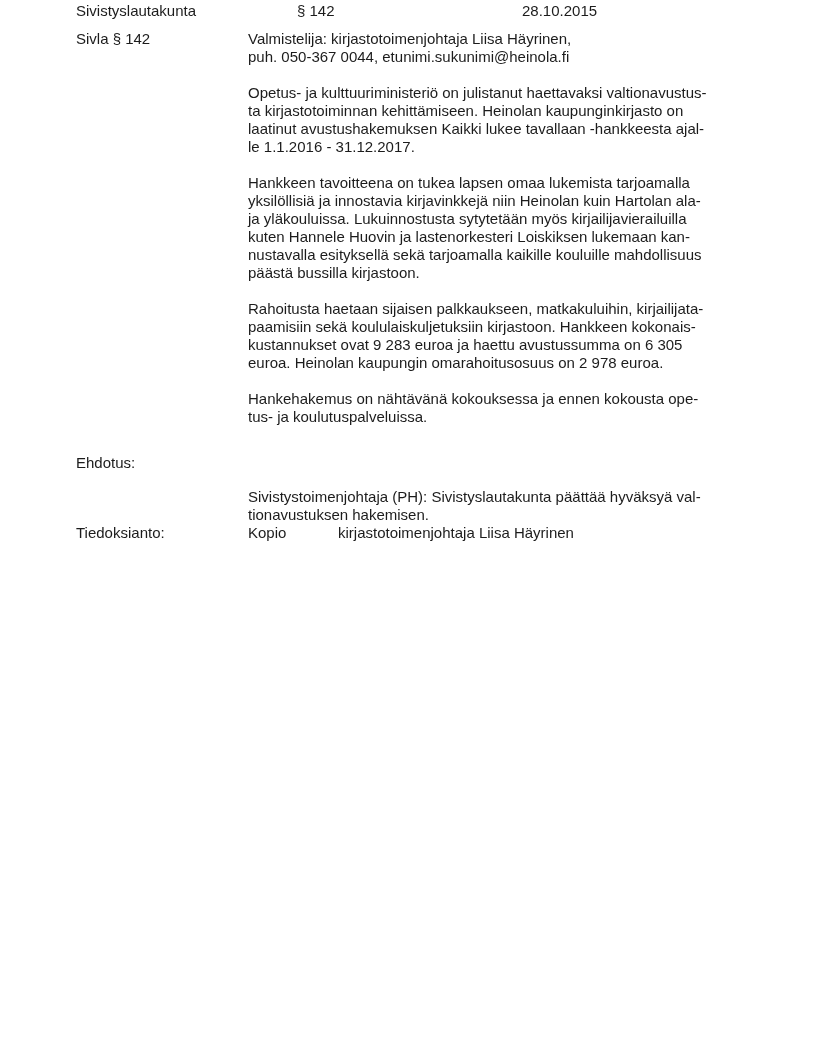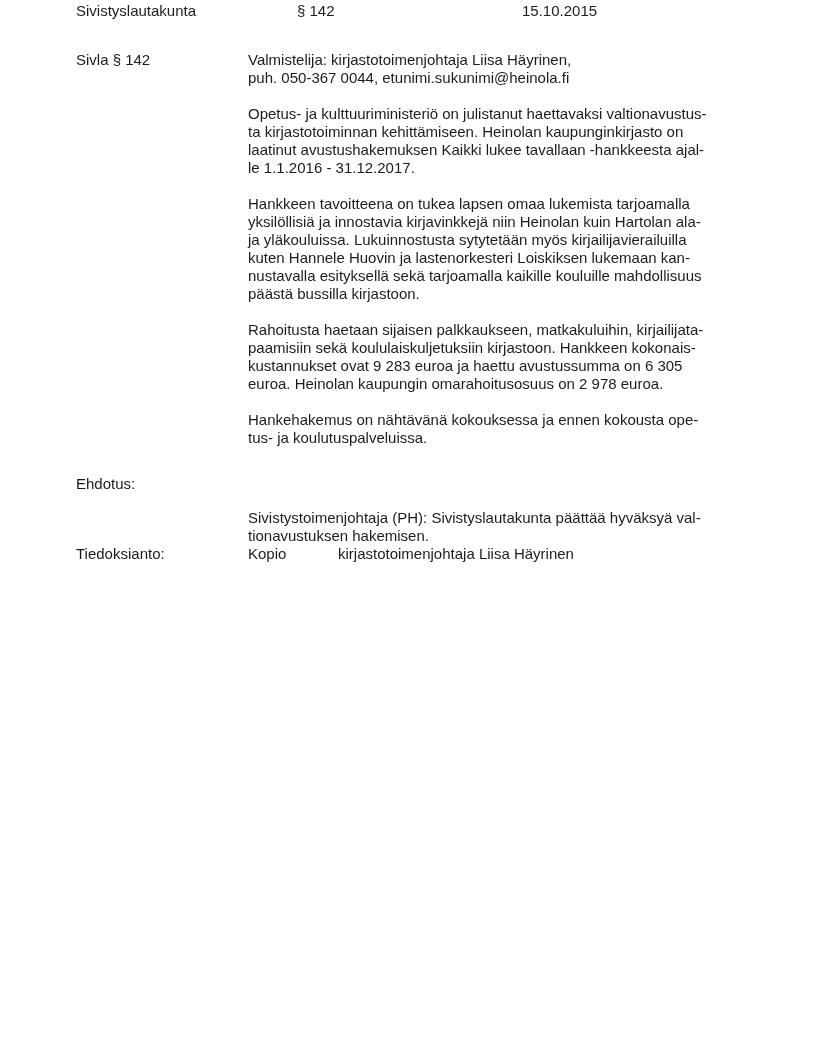--- a/index.html
+++ b/index.html
@@ -29,21 +29,21 @@
   .header-date      { flex: 0 0 auto; }
   .doc-title {
     margin-top: 17px;
     font-weight: bold;
   }
   .diary-number { margin-top: 19px; }
   .section-row {
     display: flex;
     align-items: flex-start;
   }
-  .row-sivla        { margin-top: 31px; }
+  .row-sivla        { margin-top: 10px; }
   .row-proposal     { margin-top: 28px; }
   .row-decision     { margin-top: 22px; }
   .row-notification { }
   .label-col {
     width: 172px;
     flex: 0 0 172px;
   }
   .content-col {
     flex: 1 1 auto;
     max-width: 545px;
@@ -58,21 +58,21 @@
   .copy-method { width: 90px; flex: 0 0 90px; }
 </style>
 </head>
 <body>
 
 <div class="page">
 
   <div class="header-row">
     <span class="header-committee">Sivistyslautakunta</span>
     <span class="header-section">§ 142</span>
-    <span class="header-date">15.10.2015</span>
+    <span class="header-date">28.10.2015</span>
   </div>
 
 
 
   <div class="section-row row-sivla">
     <div class="label-col">Sivla § 142</div>
     <div class="content-col">
       <div class="para">Valmistelija: kirjastotoimenjohtaja Liisa Häyrinen,
 puh. 050-367 0044, etunimi.sukunimi@heinola.fi</div>
       <div class="para">Opetus- ja kulttuuriministeriö on julistanut haettavaksi valtionavustus-

